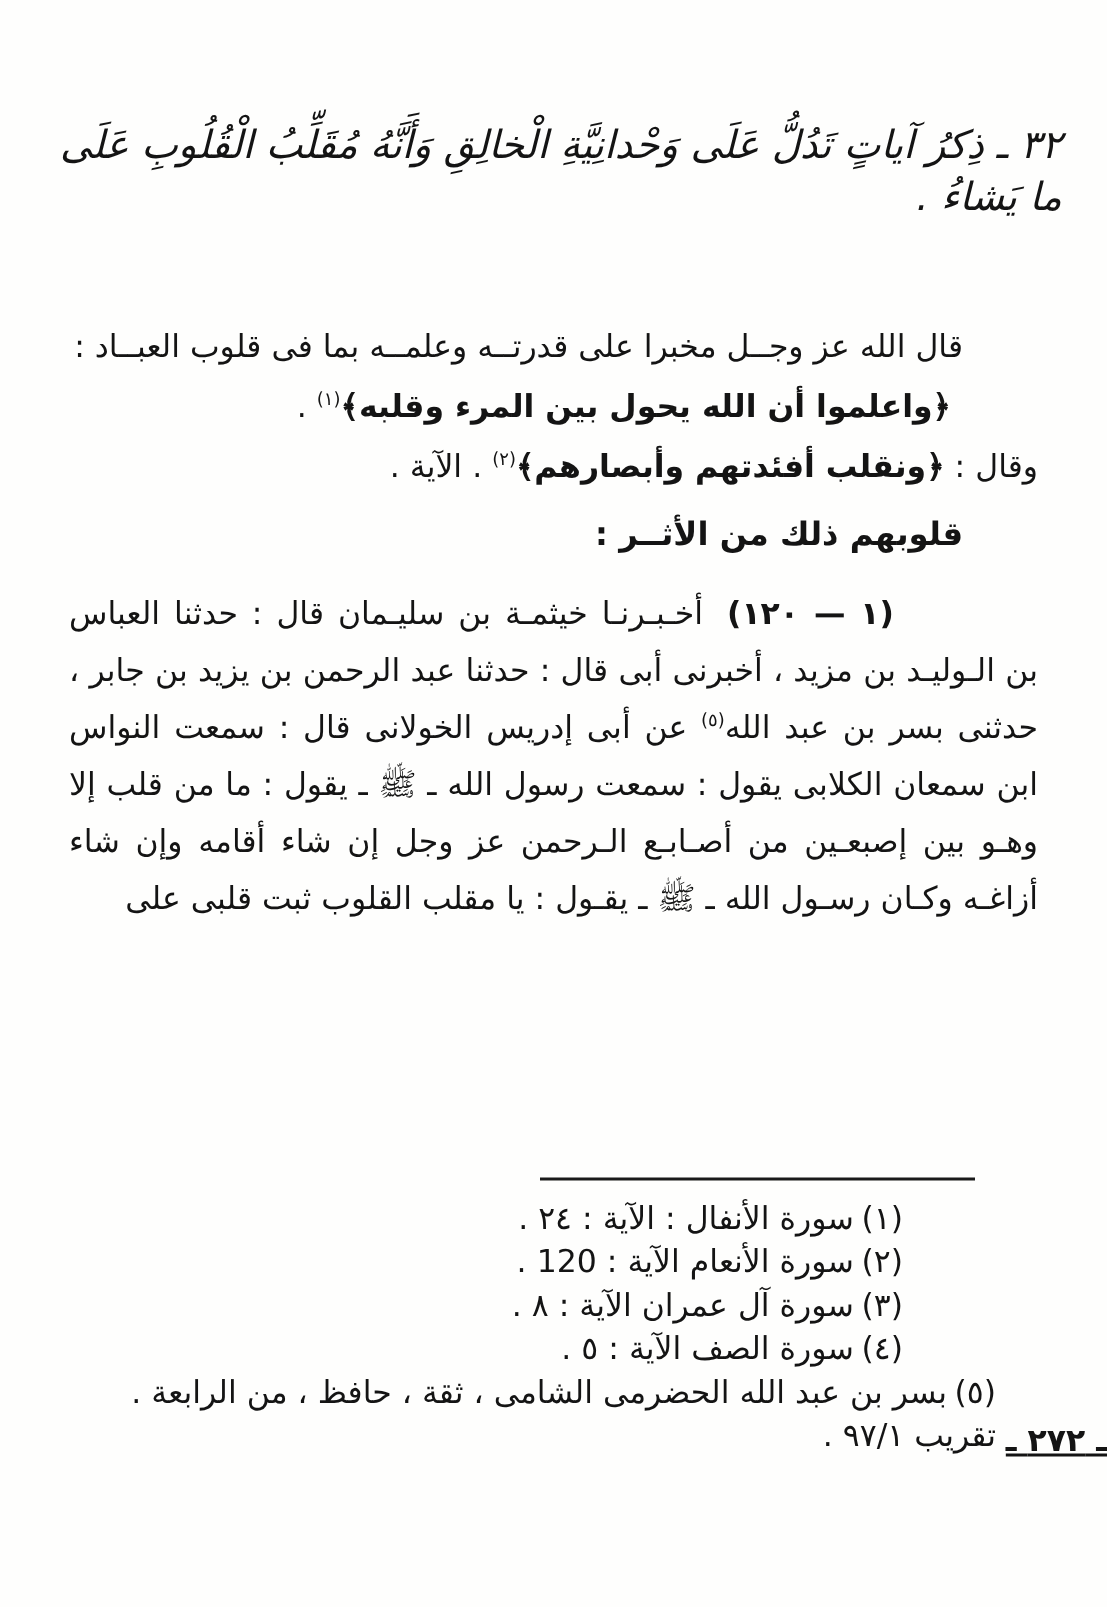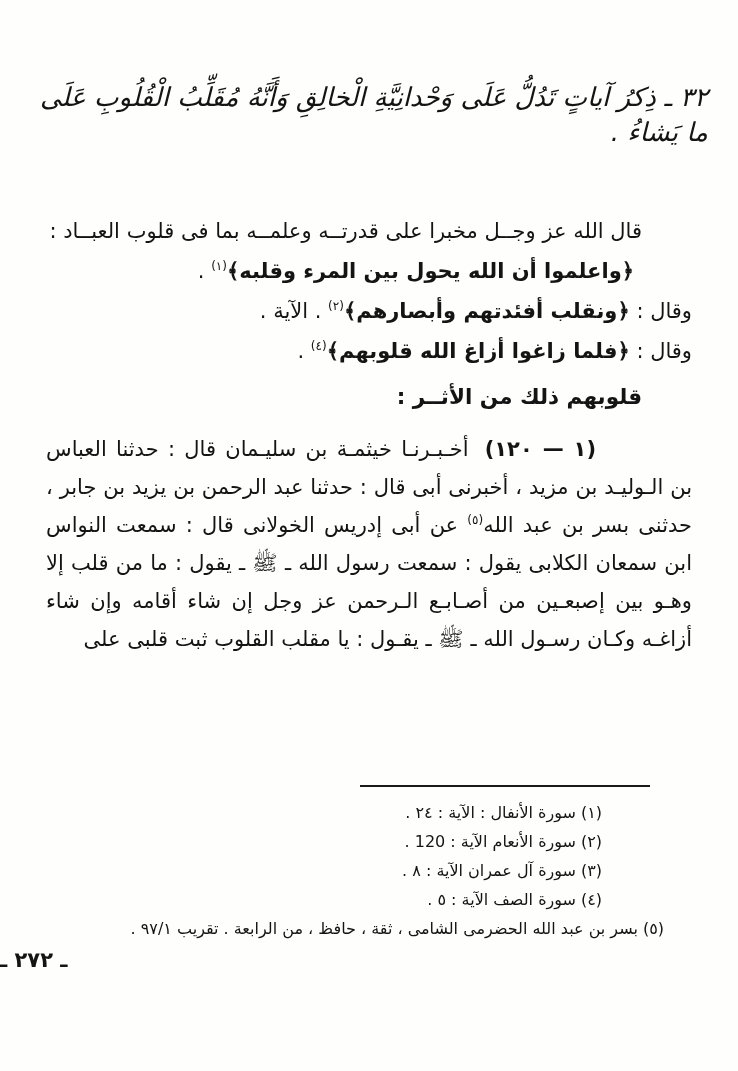--- a/index.html
+++ b/index.html
@@ -45,52 +45,52 @@
   .hadith-number{font-weight:bold;margin-left:16px;}
   .divider{
     position:absolute;
     top:785px;right:88px;
     width:290px;height:2px;
     background:#1a1a1a;
   }
   .footnotes{
     position:absolute;
     top:798px;right:46px;left:46px;
-    font-size:16px;
+    font-size:21px;
     line-height:29px;
     text-align:right;
   }
   .footnote{margin-right:90px;}
   .footnote.wide{margin-right:28px;}
   .footnote-marker{margin-left:5px;}
   .page-number{
     position:absolute;
     top:948px;left:0;right:0;
-    text-align:left;
+    text-align:right;
     font-size:21px;
     font-weight:bold;
     letter-spacing:2px;
+    text-decoration:underline;
   }
 </style>
 </head>
 <body>
 
 <div class="page">
 
   <div class="chapter-heading">٣٢ ـ ذِكرُ آياتٍ تَدُلُّ عَلَى وَحْدانِيَّةِ الْخالِقِ وَأَنَّهُ مُقَلِّبُ الْقُلُوبِ عَلَى ما يَشاءُ .</div>
 
   <div class="body-text">
 
     <p class="para indent"><span>قال الله عز وجــل مخبرا على قدرتــه وعلمــه بما فى قلوب العبــاد :</span></p>
     <div class="quoteline"><span class="quote">﴿واعلموا أن الله يحول بين المرء وقلبه﴾</span><sup class="fnref">(١)</sup><span> .</span></div>
 
     <p class="para"><span>وقال : </span><span class="quote">﴿ونقلب أفئدتهم وأبصارهم﴾</span><sup class="fnref">(٢)</sup><span> . الآية .</span></p>
 
 
-    <p class="para"><span>وقال : </span><span class="quote">﴿فلما زاغوا أزاغ الله قلوبهم﴾</span><sup class="fnref">(٤)</sup><span> .</span></p>
 
     <p class="section-heading">قلوبهم ذلك من الأثــر :</p>
 
     <p class="hadith"><span class="hadith-number">(١ — ١٢٠)</span><span>أخـبـرنـا خيثمـة بن سليـمان قال : حدثنا العباس بن الـوليـد بن مزيد ، أخبرنى أبى قال : حدثنا عبد الرحمن بن يزيد بن جابر ، حدثنى بسر بن عبد الله</span><sup class="fnref">(٥)</sup><span> عن أبى إدريس الخولانى قال : سمعت النواس ابن سمعان الكلابى يقول : سمعت رسول الله ـ ﷺ ـ يقول : ما من قلب إلا وهـو بين إصبعـين من أصـابـع الـرحمن عز وجل إن شاء أقامه وإن شاء أزاغـه وكـان رسـول الله ـ ﷺ ـ يقـول : يا مقلب القلوب ثبت قلبى على</span></p>
 
   </div>
 
   <div class="divider"></div>
 
   <div class="footnotes">

